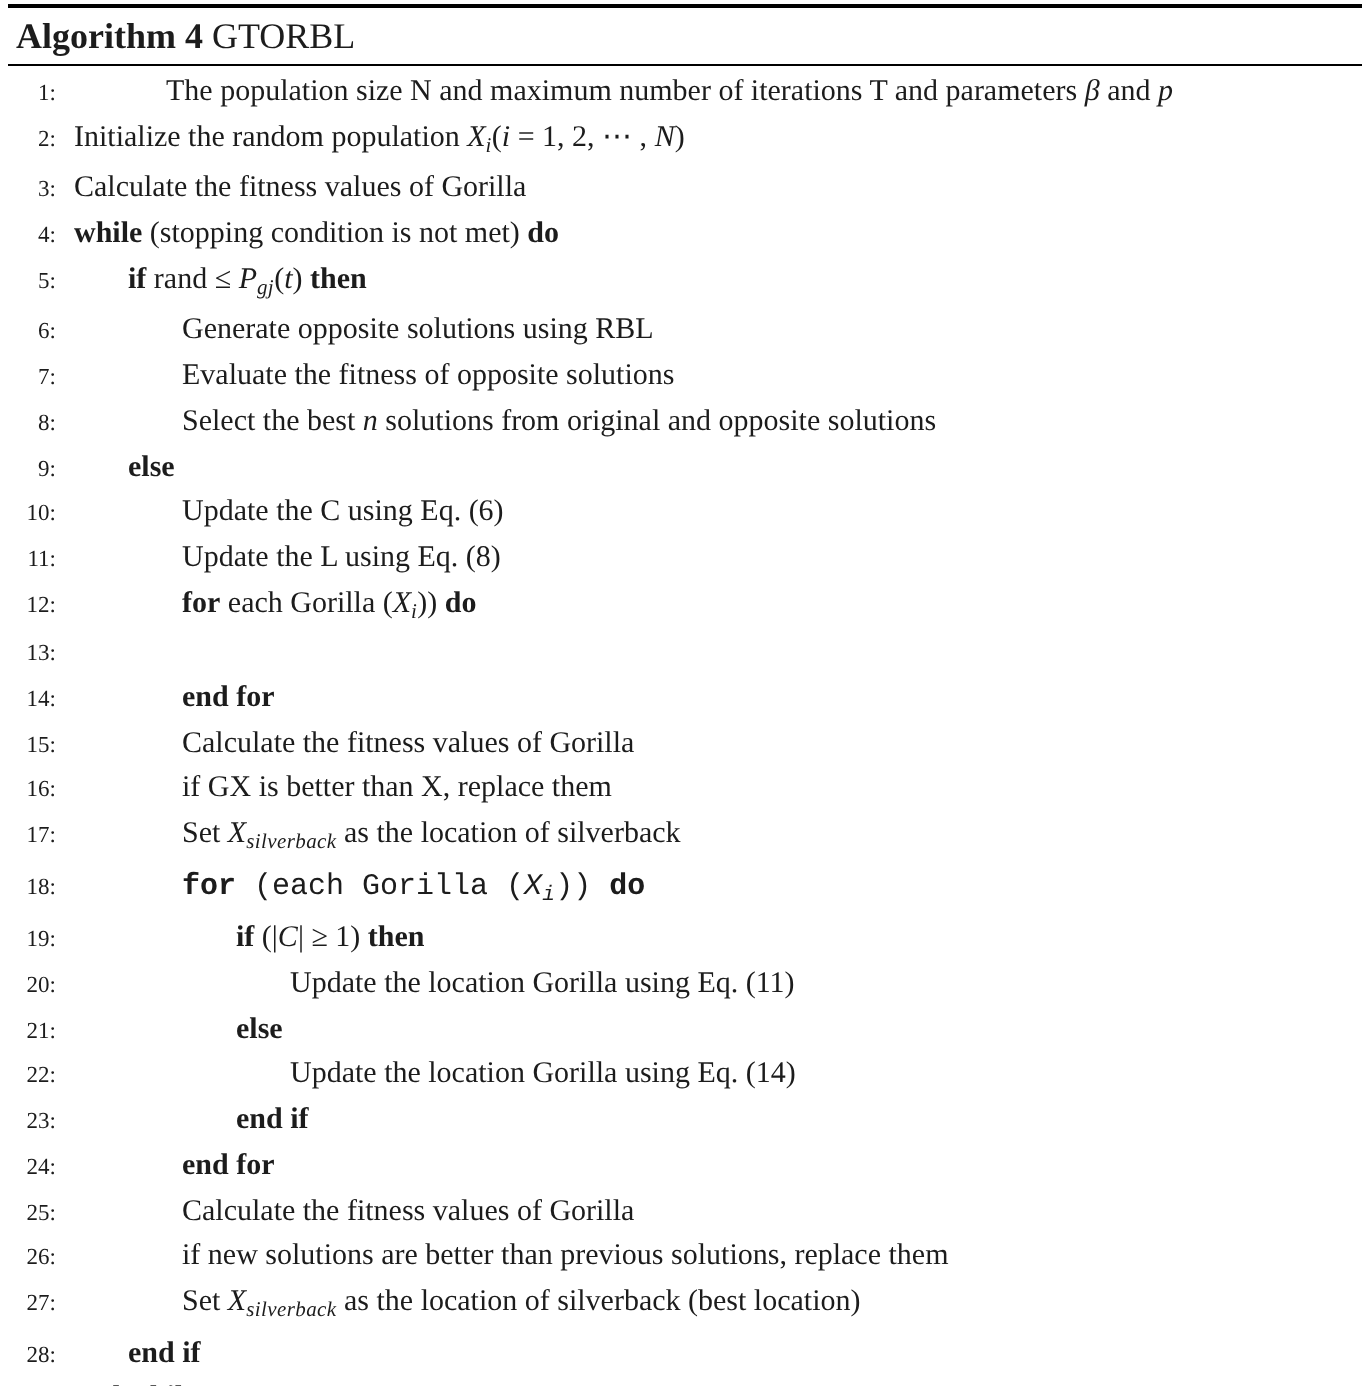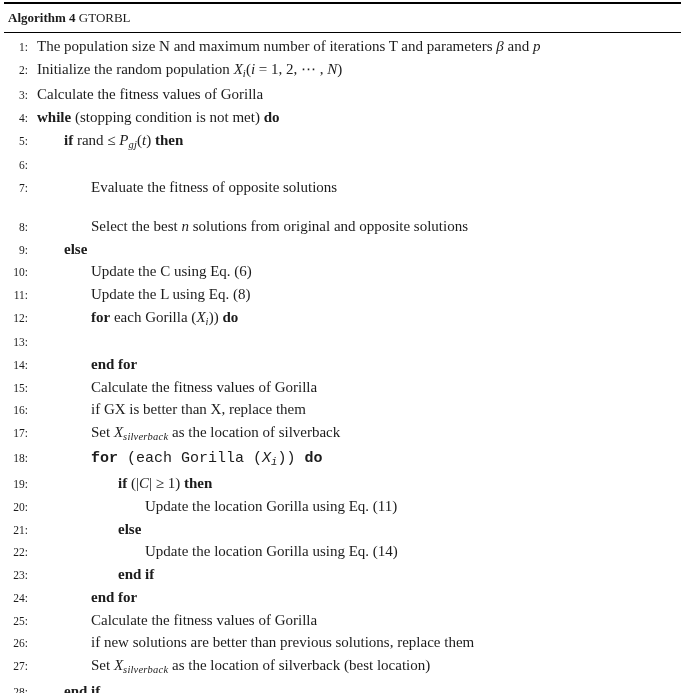--- a/index.html
+++ b/index.html
@@ -13,21 +13,21 @@
   .figure {
     box-sizing: border-box;
     width: 677px;
     margin: 2px 4px 0 4px;
     font-family: "Liberation Serif", serif;
     color: #1c1c1c;
     border-top: 2px solid #000;
     border-bottom: 1px solid #000;
   }
   .alg-title {
-    font-size: 13px;
+    font-size: 18px;
     line-height: 20px;
     padding: 4px 2px 4px 4px;
     border-bottom: 1px solid #000;
     white-space: pre;
   }
   .alg-title .t-bold { font-weight: bold; }
   .alg-body {
     padding: 3px 0 4px 0;
   }
   .line {
@@ -54,28 +54,28 @@
     vertical-align: -0.28em;
     letter-spacing: 0.2px;
   }
 </style>
 </head>
 <body>
 
 <div class="figure">
   <div class="alg-title"><span class="t-bold">Algorithm 4</span><span> GTORBL</span></div>
   <div class="alg-body">
-      <div class="line"><span class="num">1:</span><span class="content" style="padding-left: 0px;"><span>The population size N and maximum number of iterations T and parameters </span><span class="st-i">β</span><span> and </span><span class="st-i">p</span></span></div>
+      <div class="line"><span class="num">1:</span><span class="content" style="padding-left: 0px; margin-left: 46px;"><span>The population size N and maximum number of iterations T and parameters </span><span class="st-i">β</span><span> and </span><span class="st-i">p</span></span></div>
       <div class="line"><span class="num">2:</span><span class="content" style="padding-left: 0px; text-align: right;"><span>Initialize the random population </span><span class="st-i">X</span><span class="st-s">i</span><span>(</span><span class="st-i">i</span><span> = 1, 2, ⋯ , </span><span class="st-i">N</span><span>)</span></span></div>
       <div class="line"><span class="num">3:</span><span class="content" style="padding-left: 0px;"><span>Calculate the fitness values of Gorilla</span></span></div>
       <div class="line"><span class="num">4:</span><span class="content" style="padding-left: 0px;"><span class="st-b">while</span><span> (stopping condition is not met) </span><span class="st-b">do</span></span></div>
       <div class="line"><span class="num">5:</span><span class="content" style="padding-left: 27px;"><span class="st-b">if</span><span> rand ≤ </span><span class="st-i">P</span><span class="st-s">gj</span><span>(</span><span class="st-i">t</span><span>) </span><span class="st-b">then</span></span></div>
-      <div class="line"><span class="num">6:</span></div>
+      <div class="line"><span class="num">6:</span><span class="content" style="padding-left: 54px;"><span>Generate opposite solutions using RBL</span></span></div>
       <div class="line"><span class="num">7:</span><span class="content" style="padding-left: 54px;"><span>Evaluate the fitness of opposite solutions</span></span></div>
-      <div class="line"><span class="num">8:</span><span class="content" style="padding-left: 54px; margin-top: 16px;"><span>Select the best </span><span class="st-i">n</span><span> solutions from original and opposite solutions</span></span></div>
+      <div class="line"><span class="num">8:</span><span class="content" style="padding-left: 54px;"><span>Select the best </span><span class="st-i">n</span><span> solutions from original and opposite solutions</span></span></div>
       <div class="line"><span class="num">9:</span><span class="content" style="padding-left: 27px;"><span class="st-b">else</span></span></div>
       <div class="line"><span class="num">10:</span><span class="content" style="padding-left: 54px;"><span>Update the C using Eq. (6)</span></span></div>
       <div class="line"><span class="num">11:</span><span class="content" style="padding-left: 54px; text-align: right;"><span>Update the L using Eq. (8)</span></span></div>
       <div class="line"><span class="num">12:</span><span class="content" style="padding-left: 54px;"><span class="st-b">for</span><span> each Gorilla (</span><span class="st-i">X</span><span class="st-s">i</span><span>)) </span><span class="st-b">do</span></span></div>
       <div class="line"><span class="num">13:</span></div>
       <div class="line"><span class="num">14:</span><span class="content" style="padding-left: 54px;"><span class="st-b">end for</span></span></div>
       <div class="line"><span class="num">15:</span><span class="content" style="padding-left: 54px;"><span>Calculate the fitness values of Gorilla</span></span></div>
       <div class="line"><span class="num">16:</span><span class="content" style="padding-left: 54px;"><span>if GX is better than X, replace them</span></span></div>
       <div class="line"><span class="num">17:</span><span class="content" style="padding-left: 54px;"><span>Set </span><span class="st-i">X</span><span class="st-s">silverback</span><span> as the location of silverback</span></span></div>
       <div class="line"><span class="num">18:</span><span class="content" style="padding-left: 54px; font-family: Liberation Mono, monospace;"><span class="st-b">for</span><span> (each Gorilla (</span><span class="st-i">X</span><span class="st-s">i</span><span>)) </span><span class="st-b">do</span></span></div>

